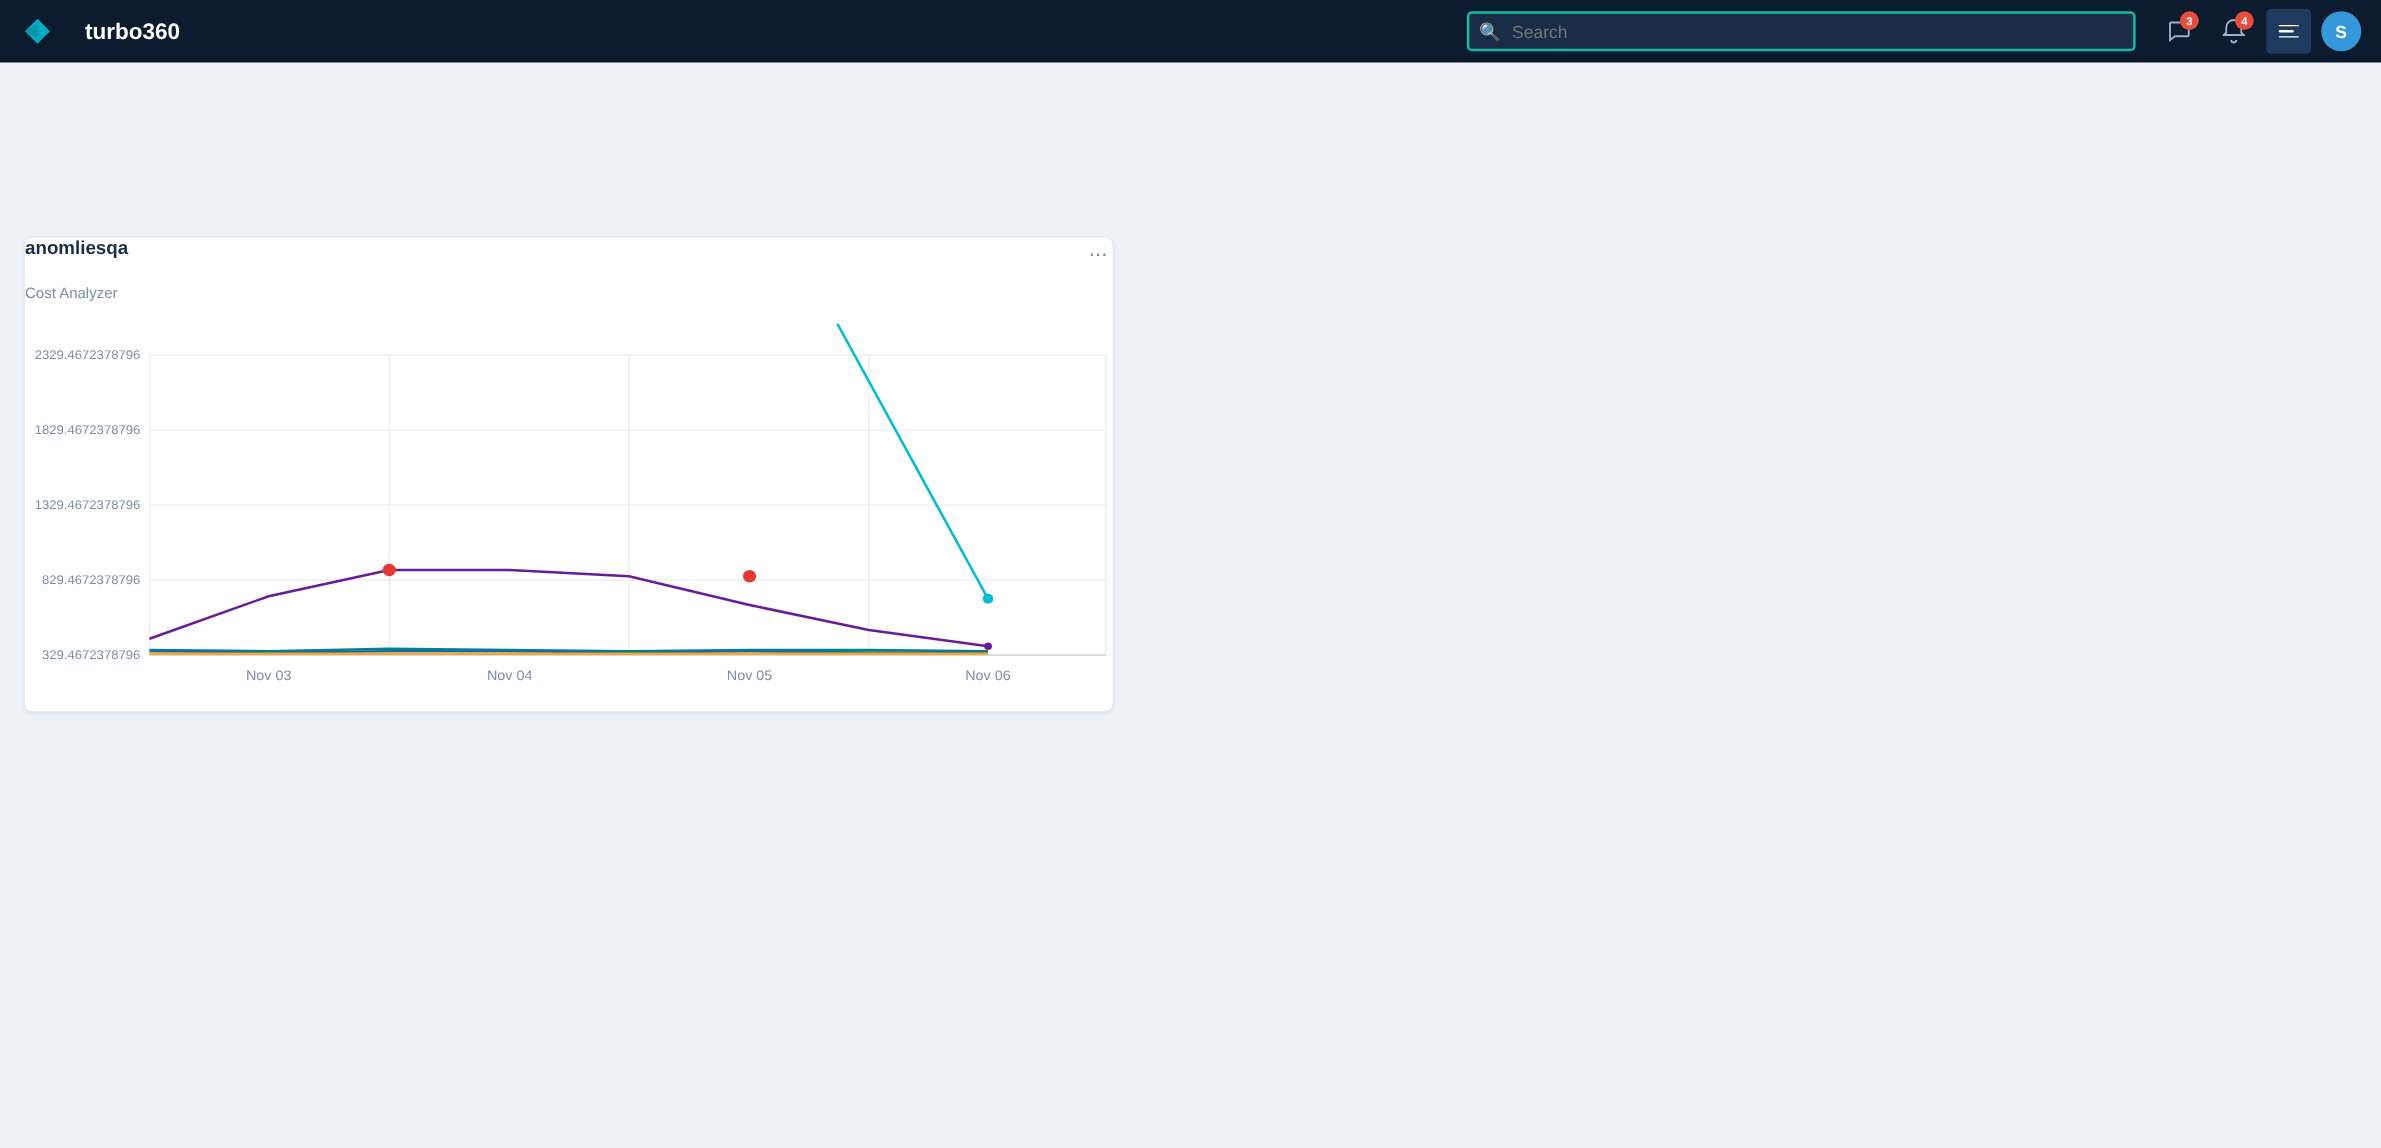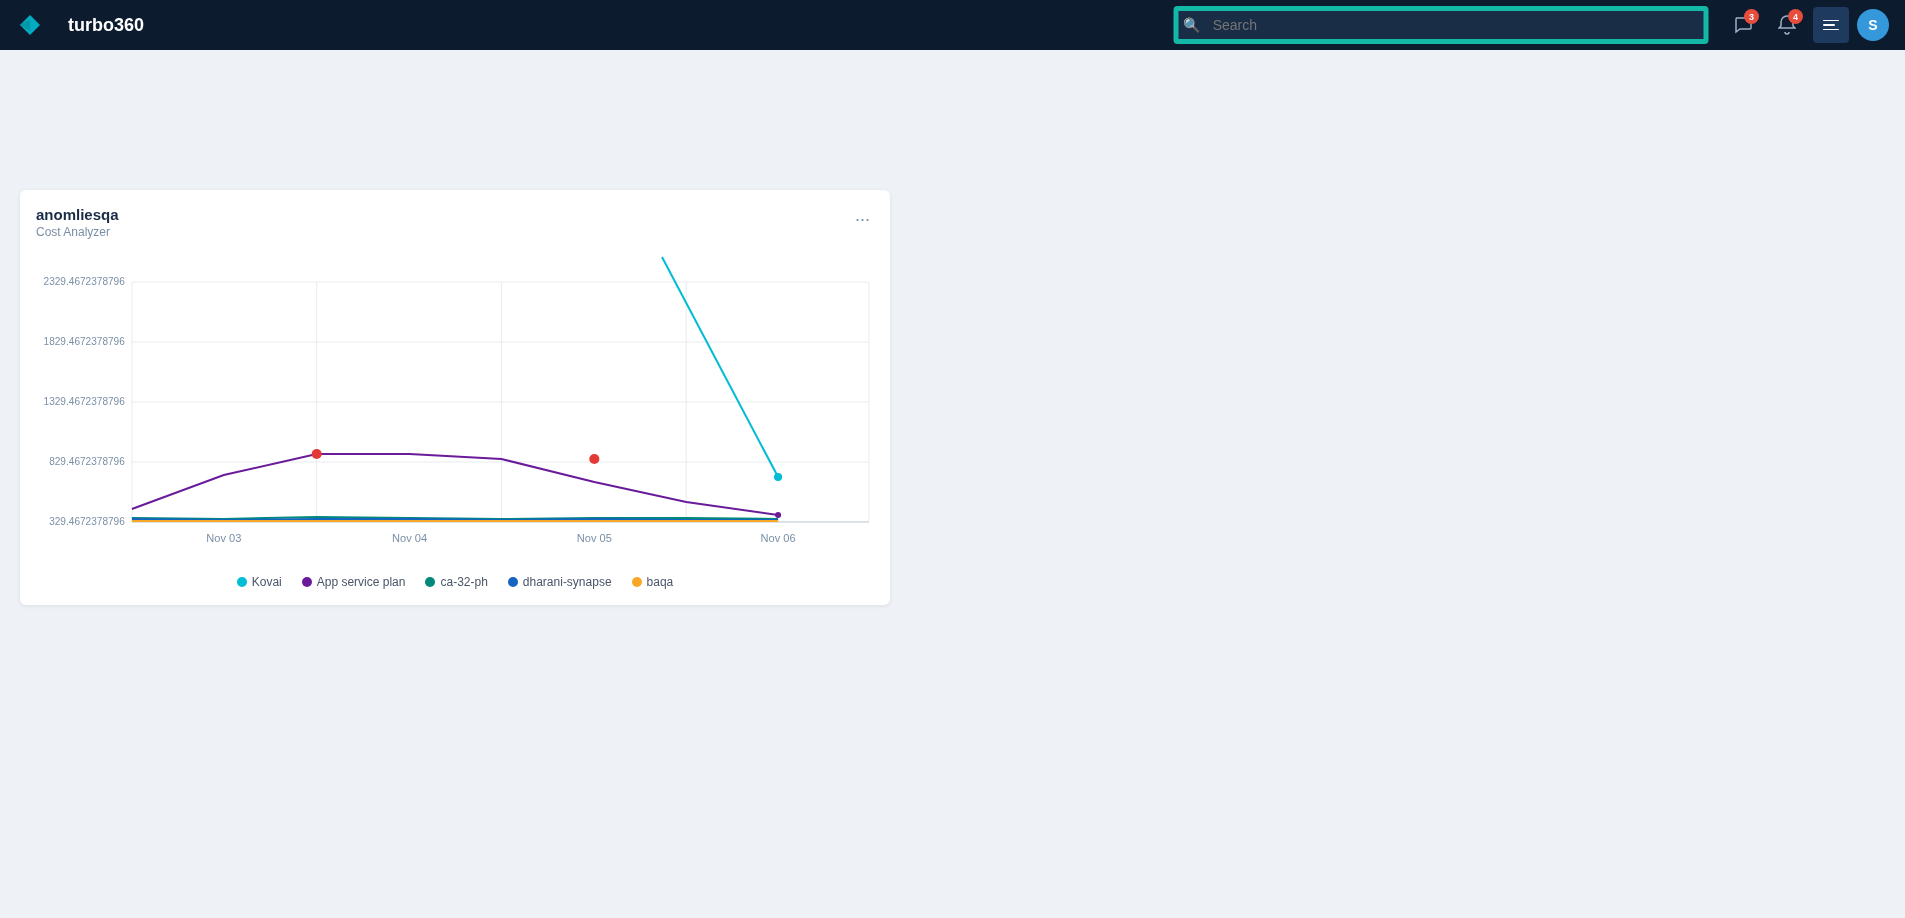--- a/index.html
+++ b/index.html
@@ -32,21 +32,21 @@
       flex: 1;
       max-width: 535px;
       margin: 0 auto;
       position: relative;
       left: 50%;
       transform: translateX(-50%);
     }
     .search-box {
       width: 100%;
       background: #1a2d47;
-      border: 5px solid #14b8a6;
+      border: 2px solid #14b8a6;
       border-radius: 4px;
       padding: 6px 12px 6px 34px;
       color: #a0b0c8;
       font-size: 14px;
       outline: none;
     }
     .search-icon-wrap {
       position: absolute;
       left: 10px;
       top: 50%;
@@ -134,41 +134,41 @@
     
     .main-content {
       padding: 20px 20px;
       min-height: calc(918px - 50px);
     }
 
     
     .chart-card {
       background: white;
       border-radius: 6px;
-      padding: 16px;
+      padding: 0;
       width: 870px;
       margin-top: 120px;
       box-shadow: 0 1px 4px rgba(0,0,0,0.08);
       position: relative;
     }
     .card-header {
       display: flex;
       justify-content: space-between;
       align-items: flex-start;
       margin-bottom: 8px;
     }
     .card-title {
       font-size: 15px;
       font-weight: 600;
       color: #1a2d47;
     }
     .card-subtitle {
       font-size: 12px;
       color: #7a8fa6;
-      margin-top: 2px;
+      margin-top: 20px;
     }
     .card-menu-btn {
       background: none;
       border: none;
       cursor: pointer;
       color: #7a8fa6;
       font-size: 18px;
       padding: 0 4px;
       line-height: 1;
     }
@@ -300,36 +300,14 @@
         <circle cx="735" cy="268" r="3" fill="#6a1b9a"></circle>
 
         <polyline points="95,271 186,272 278,270 370,271 461,272 553,271 644,271 735,272" stroke="#00897b" stroke-width="2" fill="none"></polyline>
 
         <polyline points="95,272 186,273 278,272 370,272 461,273 553,272 644,273 735,273" stroke="#1565c0" stroke-width="2" fill="none"></polyline>
 
         <polyline points="95,274 186,274 278,274 370,274 461,274 553,274 644,274 735,274" stroke="#f9a825" stroke-width="2" fill="none"></polyline>
       </svg>
     </div>
 
-    <div class="legend">
-      <div class="legend-item">
-        <div class="legend-dot" style="background:#00bcd4;"></div>
-        <span>Kovai</span>
-      </div>
-      <div class="legend-item">
-        <div class="legend-dot" style="background:#6a1b9a;"></div>
-        <span>App service plan</span>
-      </div>
-      <div class="legend-item">
-        <div class="legend-dot" style="background:#00897b;"></div>
-        <span>ca-32-ph</span>
-      </div>
-      <div class="legend-item">
-        <div class="legend-dot" style="background:#1565c0;"></div>
-        <span>dharani-synapse</span>
-      </div>
-      <div class="legend-item">
-        <div class="legend-dot" style="background:#f9a825;"></div>
-        <span>baqa</span>
-      </div>
-    </div>
   </div>
 </main>
 
 </body></html>

